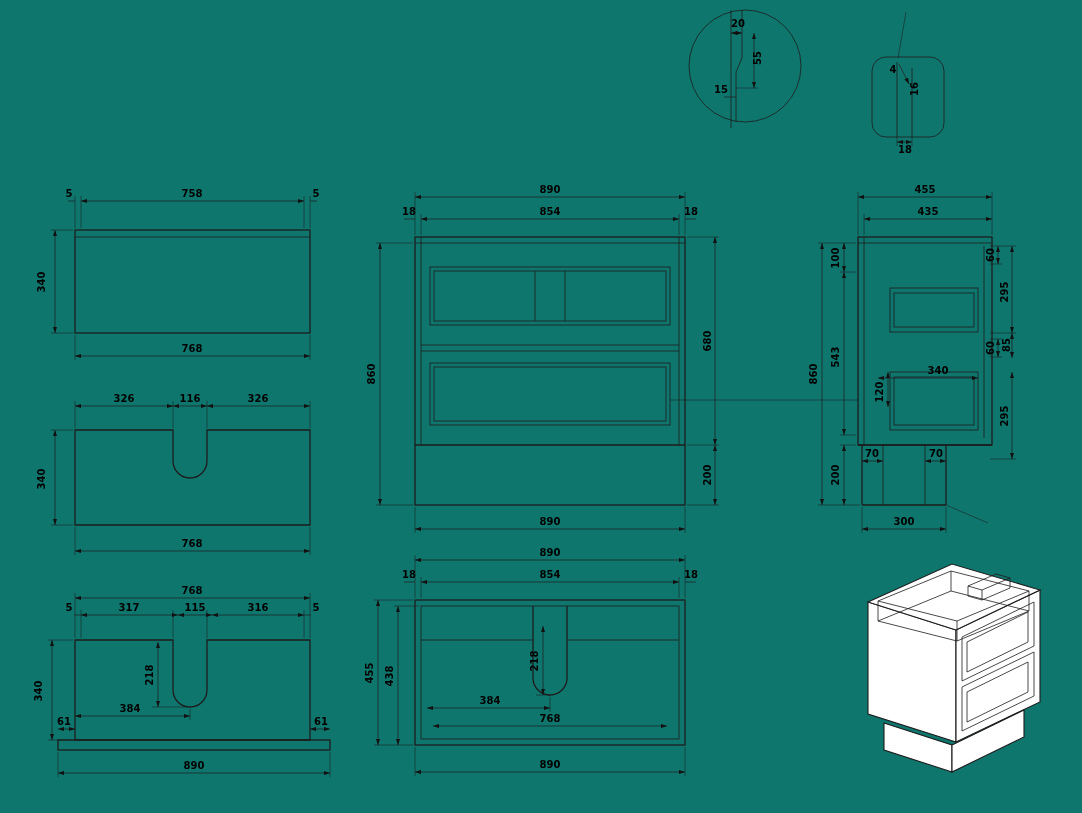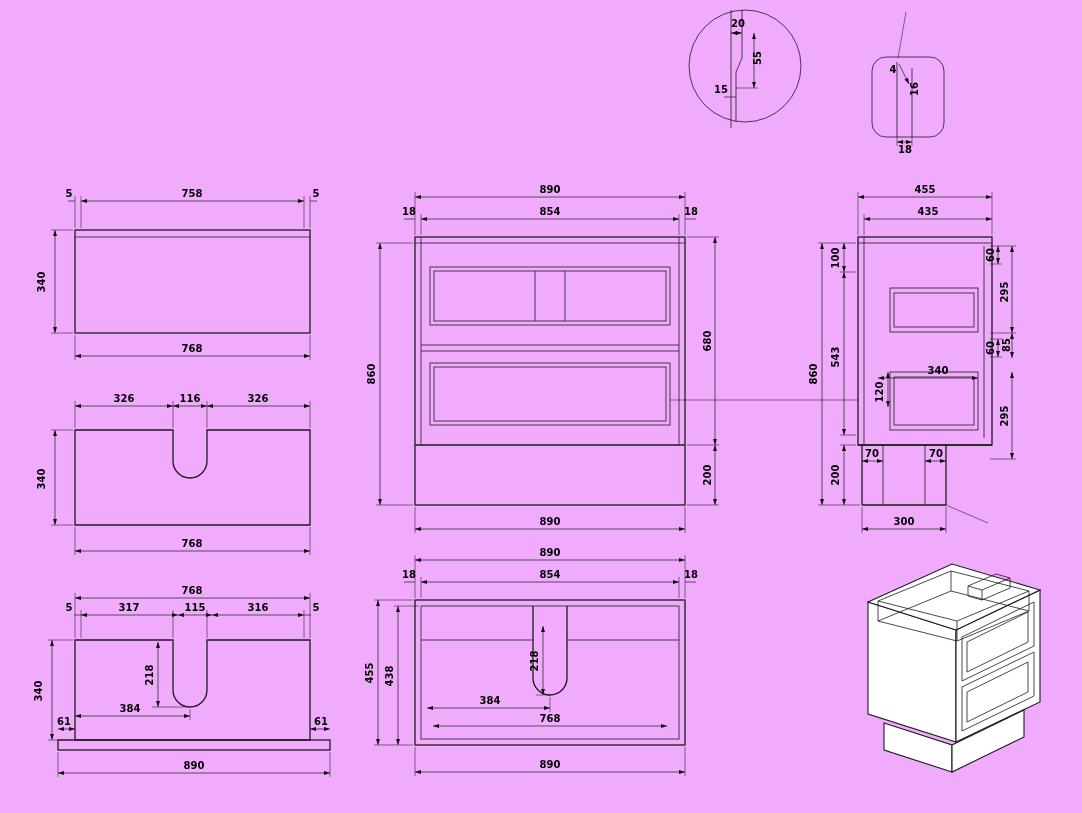--- a/index.html
+++ b/index.html
@@ -1,16 +1,16 @@
 <!DOCTYPE html>
 <html><head>
 <meta charset="utf-8">
 <style>
   html,body{margin:0;padding:0;background:#fff}
-  .page{width:1082px;height:813px;background:#f0abfc;position:relative;font-family:"DejaVu Sans",sans-serif}
+  .page{width:1082px;height:813px;background:#0f766e;position:relative;font-family:"DejaVu Sans",sans-serif}
   svg{display:block}
   .o{fill:none;stroke:#1c1c1c;stroke-width:1.3}
   .i{fill:none;stroke:#1c1c1c;stroke-width:0.8}
   .d{fill:none;stroke:#1c1c1c;stroke-width:0.7}
   .x{fill:none;stroke:#1c1c1c;stroke-width:0.55}
   .f{fill:#ffffff;stroke:#1c1c1c;stroke-width:1.1}
   .ar{marker-start:url(#arw);marker-end:url(#arw)}
   .ae{marker-end:url(#arw)}
   text{font:700 10px "DejaVu Sans",sans-serif;fill:#000;text-anchor:middle}
 </style>

